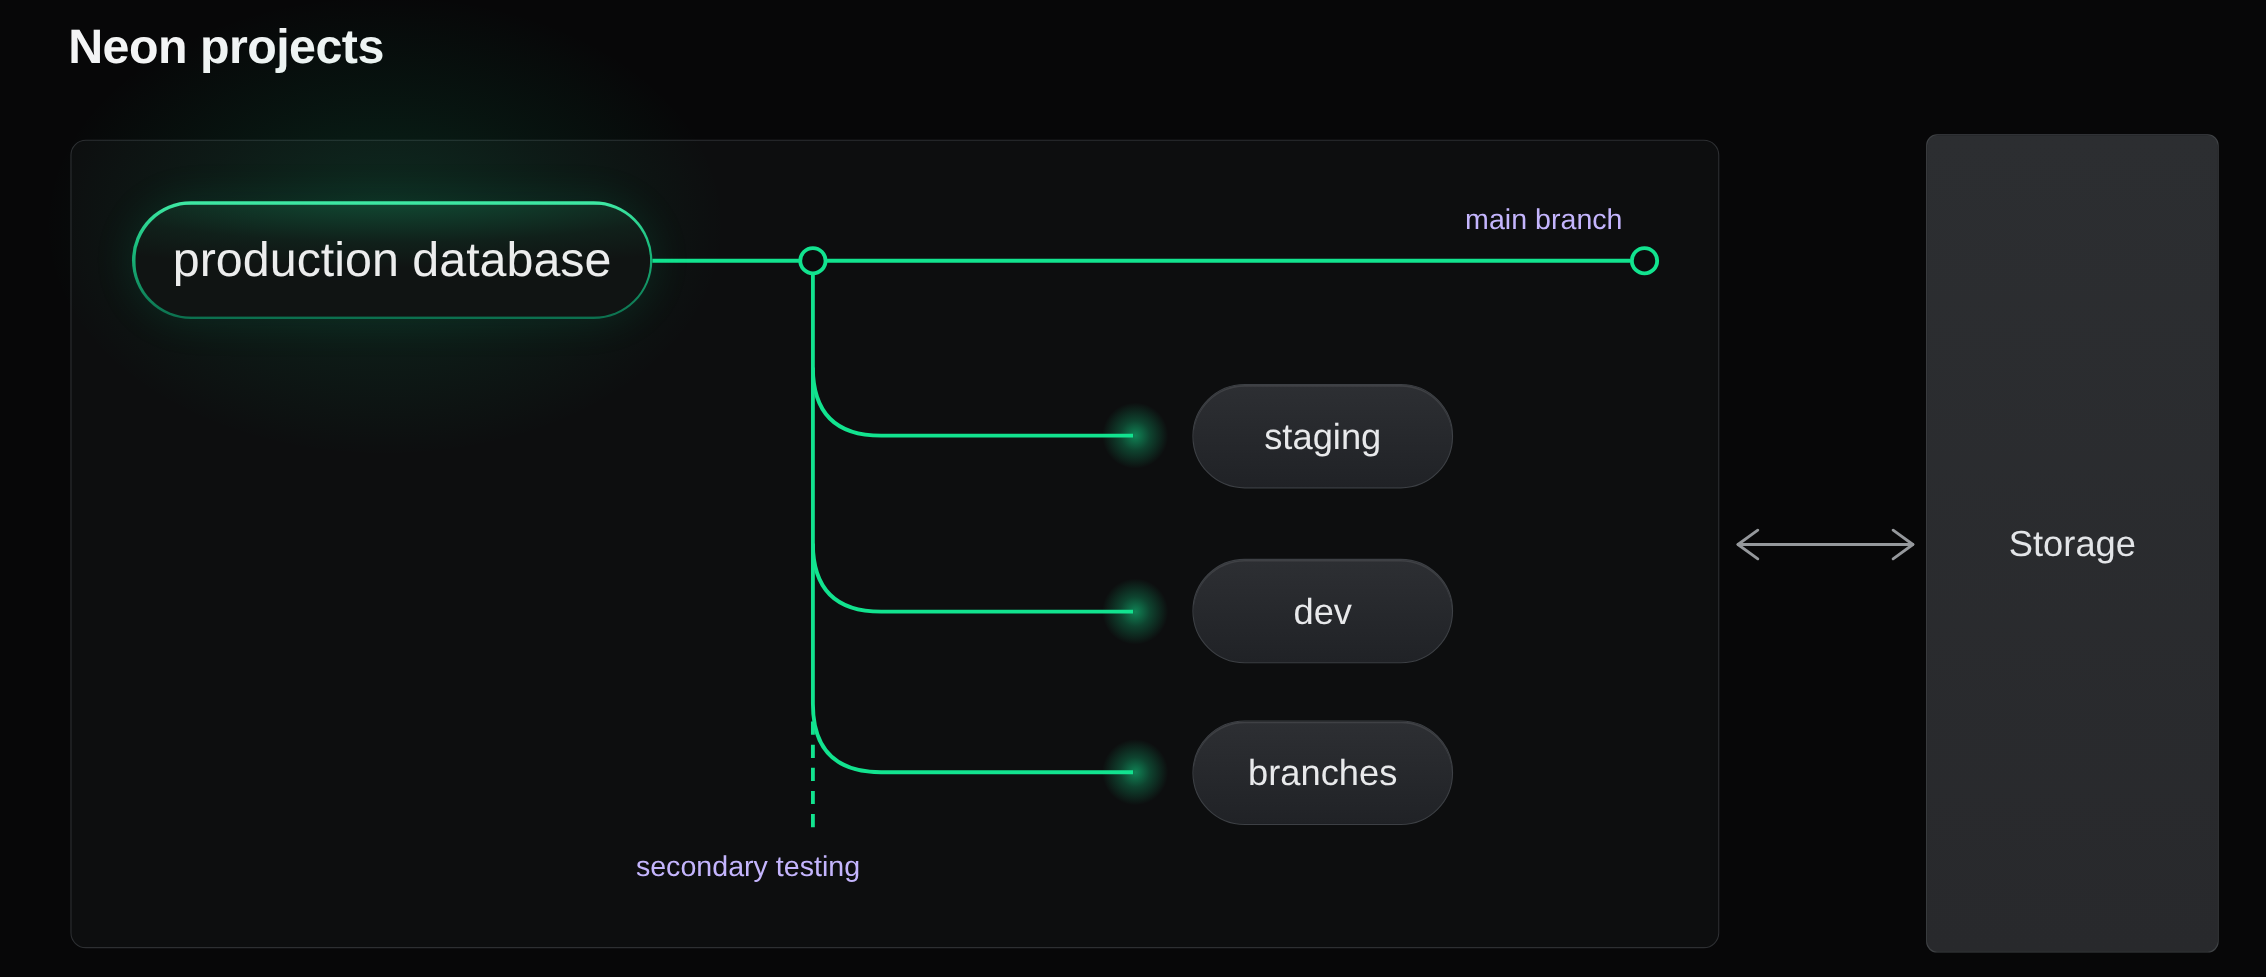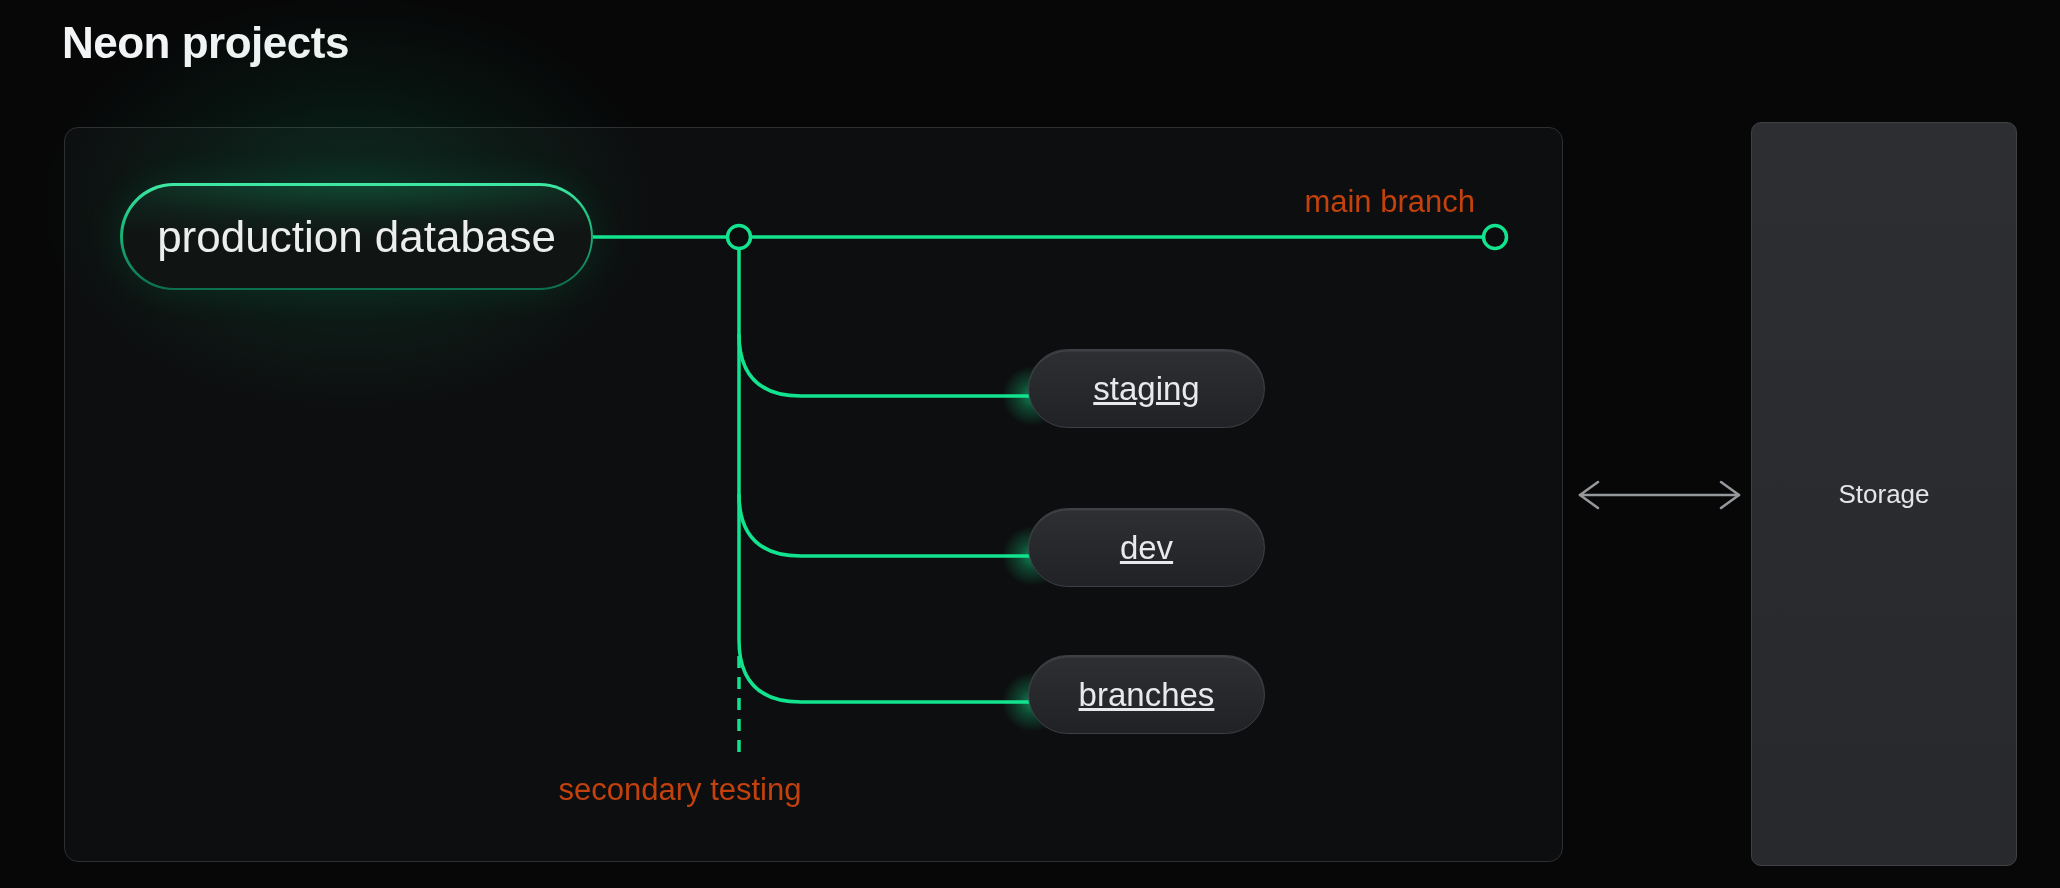--- a/index.html
+++ b/index.html
@@ -30,41 +30,41 @@
   .prod-pill-inner{
     width:100%;height:100%;border-radius:inherit;box-sizing:border-box;
     background:
       radial-gradient(130% 95% at 50% -12%, rgba(18,227,143,0.30), rgba(18,227,143,0.06) 48%, rgba(0,0,0,0) 72%),
       #101413;
     display:flex;align-items:center;justify-content:center;
     font-size:44px;color:#eceded;
   }
   
   .branch-pill{
-    position:absolute;left:1028px;width:237px;height:79px;
+    position:absolute;left:1084px;width:237px;height:95px;
     border-radius:999px;box-sizing:border-box;
     background:linear-gradient(180deg,#2d2f33 0%,#202226 100%);
     border:1.5px solid #3d4045;
     box-shadow:inset 0 1.5px 0 rgba(255,255,255,0.09);
     display:flex;align-items:center;justify-content:center;
-    font-size:33px;color:#e8e9eb;text-decoration:underline;
+    font-size:33px;color:#e8e9eb;
   }
   .branch-pill.staging{top:349px;}
   .branch-pill.dev{top:508px;}
   .branch-pill.testing{top:655px;}
   
   .storage-box{
     position:absolute;left:1751px;top:122px;width:266px;height:744px;
     background:linear-gradient(180deg,#2c2e31 0%,#28292c 100%);
     border:1px solid #3f4245;border-radius:10px;box-sizing:border-box;
     display:flex;align-items:center;justify-content:center;
-    font-size:26px;color:#e3e5e8;
+    font-size:33px;color:#e3e5e8;
   }
   
-  .label{position:absolute;font-size:31px;color:#c2410c;white-space:nowrap;}
+  .label{position:absolute;font-size:26px;color:#c4b5fd;white-space:nowrap;}
   .label.main-branch{top:184px;right:585px;}
   .label.secondary-branches{top:772px;left:680px;transform:translateX(-50%);}
 </style>
 </head>
 <body>
 
 <div class="page-title">Neon projects</div>
 
 <div class="panel"></div>
 

